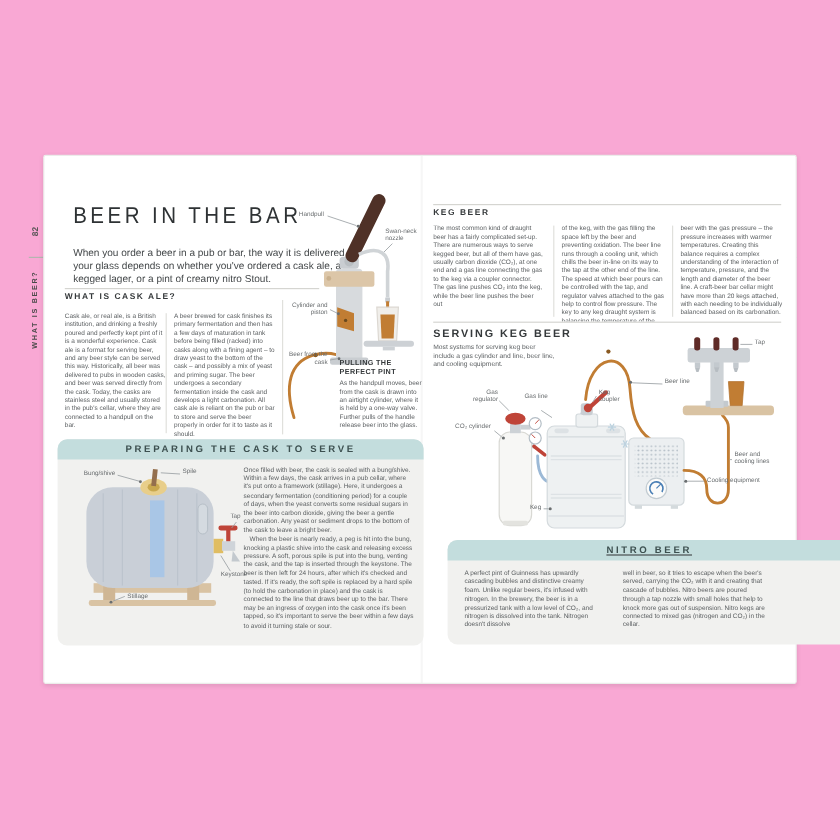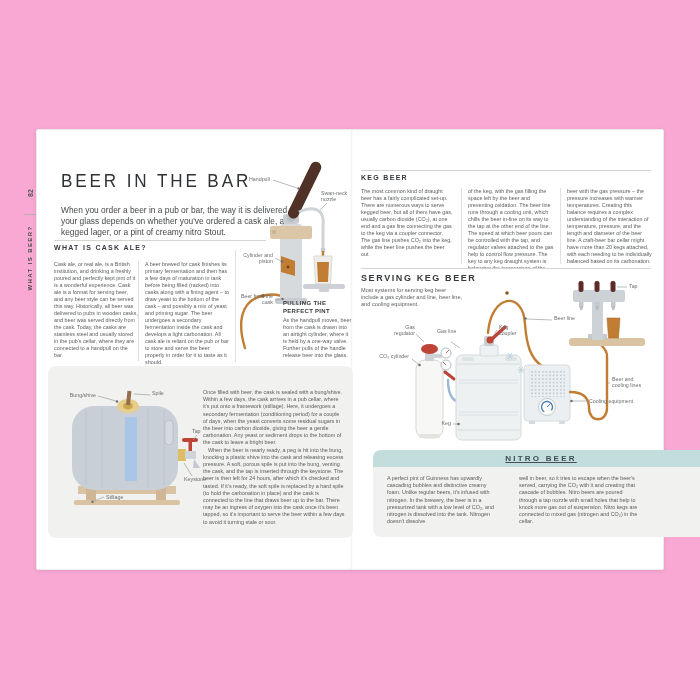--- a/index.html
+++ b/index.html
@@ -102,20 +102,21 @@
       <div class="lbl lbl-r" style="left:0px;top:92px;width:40px;">Cylinder and piston</div>
       <div class="lbl lbl-r" style="left:0px;top:133px;width:40px;">Beer from the cask</div>
     </div>
 
     <div class="abs" style="left:246px;top:170px;width:70px;">
       <div class="cap-t">PULLING THE PERFECT PINT</div>
       <div class="cap-b">As the handpull moves, beer from the cask is drawn into an airtight cylinder, where it is held by a one-way valve. Further pulls of the handle release beer into the glass.</div>
     </div>
 
     <div class="box" style="left:11px;top:236px;width:305px;height:172px;">
+      <div class="box-h">PREPARING THE CASK TO SERVE</div>
       <div class="diag" style="left:6px;top:21px;width:158px;height:148px;">
         <svg width="158" height="148" viewBox="0 0 158 148">
           <rect x="24" y="99" width="98" height="8" fill="#d9c3a3"></rect>
           <rect x="32" y="99" width="10" height="16" fill="#cfb694"></rect>
           <rect x="102" y="99" width="10" height="16" fill="#cfb694"></rect>
           <rect x="20" y="113" width="106" height="5" rx="2" fill="#d9c3a3"></rect>
           <rect x="18" y="19" width="106" height="84" rx="22" fill="#c9cfd7"></rect>
           <g stroke="#bcc4cd" stroke-width="1">
             <line x1="32" y1="24" x2="32" y2="98"></line>
               <line x1="48" y1="21" x2="48" y2="101"></line>

